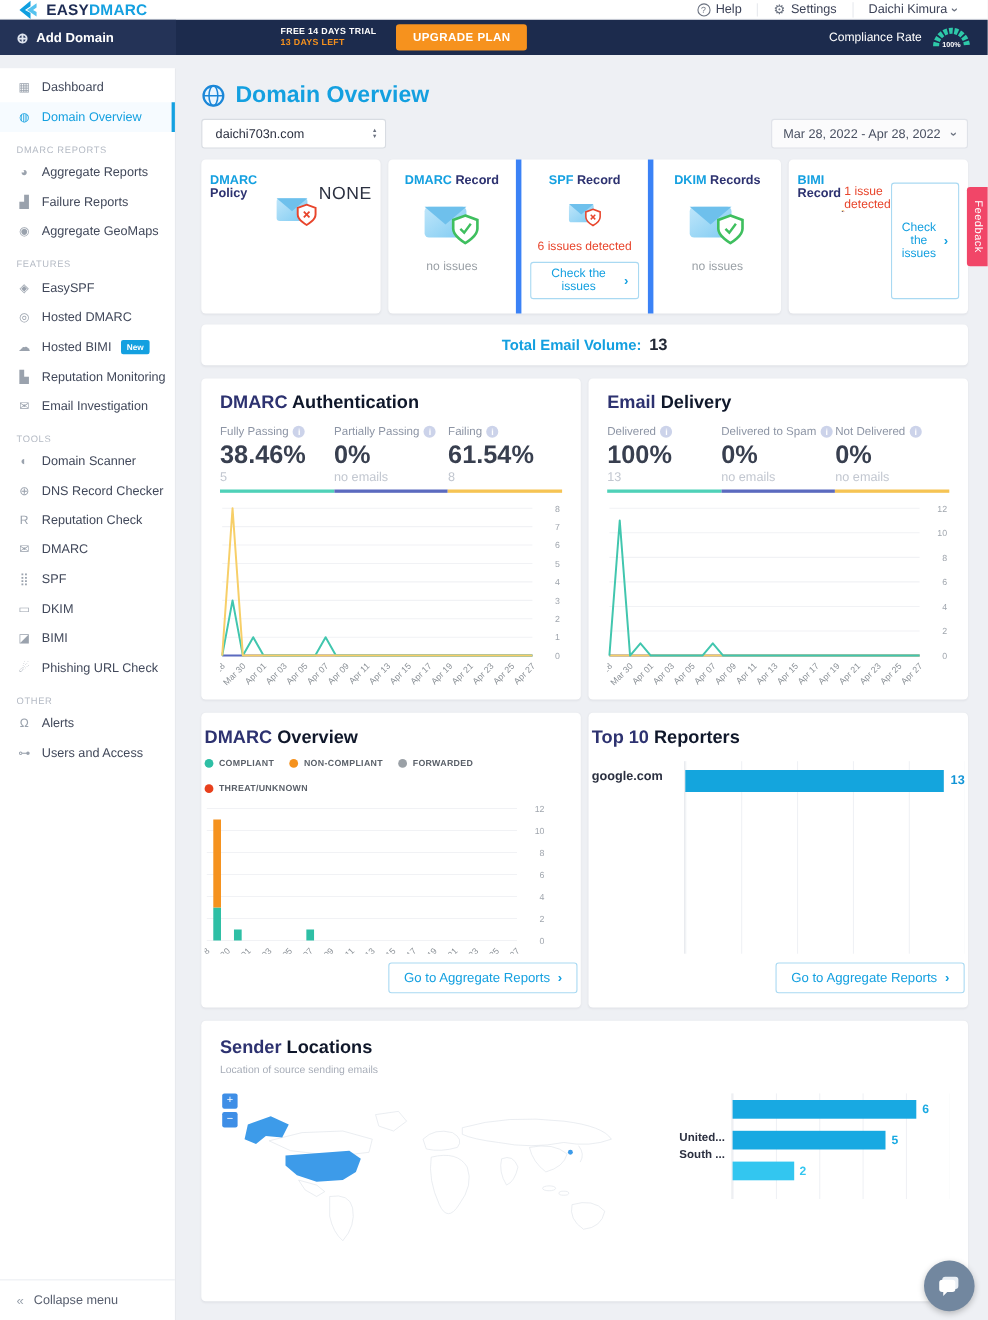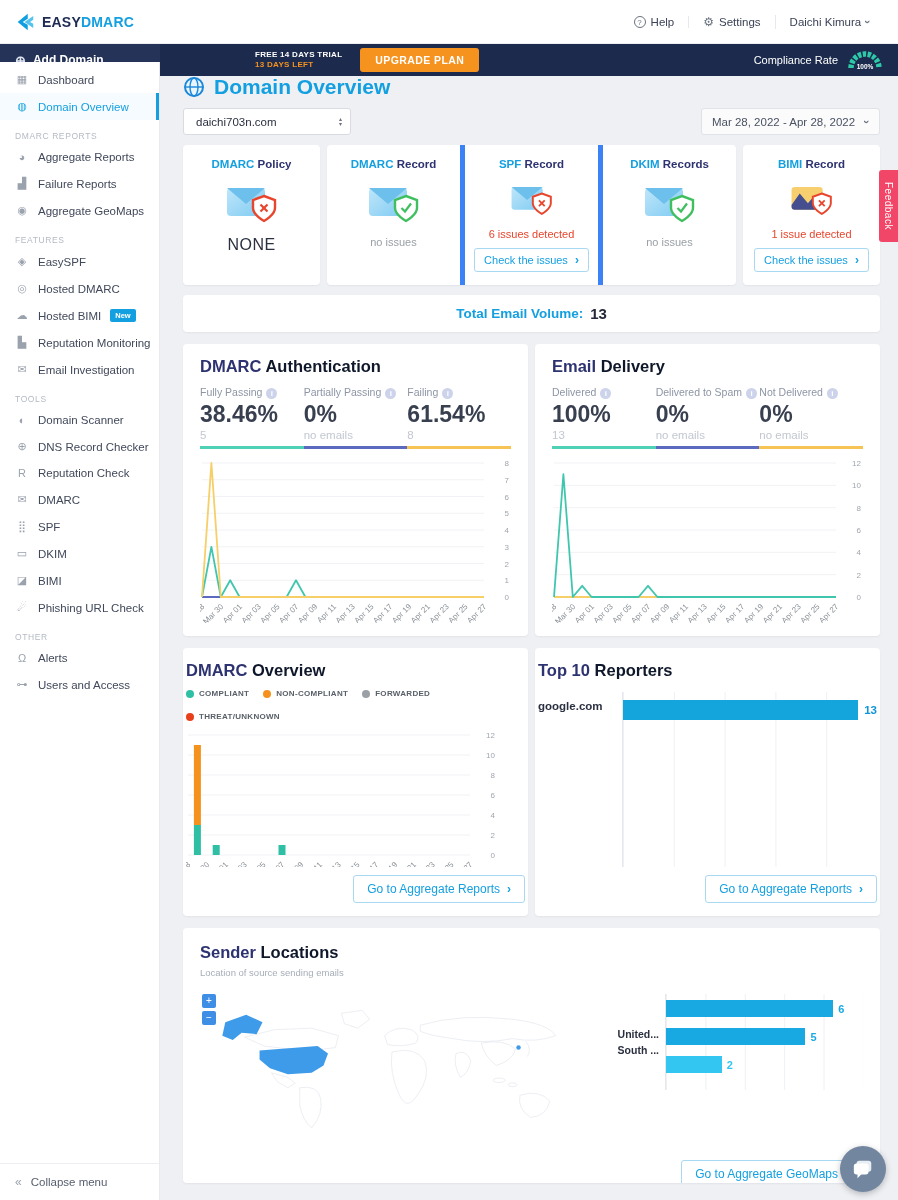--- a/index.html
+++ b/index.html
@@ -1,19 +1,19 @@
 <!DOCTYPE html>
 <html><head>
 <meta charset="utf-8">
 <style>
 *{margin:0;padding:0;box-sizing:border-box}
 html,body{width:898px;height:1200px;overflow:hidden}
 body{font-family:"Liberation Sans",sans-serif;background:#eef0f4;position:relative;color:#3c4257}
 
-.topbar{height:44px;background:#fff;border-bottom:1px solid #eceef2;display:flex;align-items:center;padding:0 14px}
+.topbar{height:18px;background:#fff;border-bottom:1px solid #eceef2;display:flex;align-items:center;padding:0 14px}
 .logo{display:flex;align-items:center;gap:6px}
 .logo-text{font-size:14px;font-weight:bold;letter-spacing:.2px}
 .logo-easy{color:#1d2b53}.logo-dmarc{color:#14a0e0}
 .top-right{margin-left:auto;display:flex;align-items:center;gap:0;font-size:11.5px;color:#3c4257}
 .top-link{display:flex;align-items:center;gap:5px;padding:0 14px;border-right:1px solid #e7e9ee;cursor:pointer}
 .top-link:last-child{border-right:none}
 .q-circle{display:inline-block;width:12px;height:12px;border:1px solid #6b7280;border-radius:50%;font-size:8px;line-height:11px;text-align:center;color:#6b7280}
 .gear{font-size:12px;color:#6b7280}
 
 .darkbar{height:32px;background:#1c2b4d;display:flex;align-items:center;color:#fff}
@@ -38,21 +38,21 @@
 .main{position:absolute;left:160px;top:62px;width:738px;height:1138px;padding:13px 18px 8px 23px;overflow:hidden}
 .page-title{display:flex;align-items:center;gap:9px;font-size:21px;font-weight:bold;color:#14a0e0}
 .controls{display:flex;align-items:center;margin-top:9px}
 .domain-select{background:#fff;border:1px solid #d8dce2;border-radius:3px;height:27px;width:168px;display:flex;align-items:center;padding:0 8px 0 12px;font-size:11.5px;color:#2b3040;cursor:pointer}
 .sort-carets{margin-left:auto;display:flex;flex-direction:column;font-size:6px;line-height:4.5px;color:#6b7280}
 .date-range{margin-left:auto;background:#fbfbfc;border:1px solid #dfe2e8;border-radius:3px;height:27px;display:flex;align-items:center;gap:10px;padding:0 10px;font-size:11.5px;color:#4a5162;cursor:pointer}
 .chev-d{display:inline-block;transform:rotate(90deg);font-weight:bold;color:#6b7280}
 .card{background:#fff;border-radius:4px;box-shadow:0 1px 2px rgba(27,33,58,.06)}
 
 .status-row{display:flex;gap:7px;margin-top:10px;height:140px}
-.status-card{width:137px;flex:none;display:flex;flex-direction:column;align-items:center;padding:13px 8px}
+.status-card{width:163px;flex:none;display:flex;flex-direction:row;padding:13px 8px}
 .status-group{flex:1;display:flex}
 .status-col{flex:1;display:flex;flex-direction:column;align-items:center;padding:13px 8px;border-right:5px solid #3b82f6}
 .status-col:last-child{border-right:none}
 .sc-title{font-size:11.5px;font-weight:bold;color:#2d3270}
 .sc-title .accent{color:#14a0e0}
 .sc-icon{margin-top:12px}
 .sc-status{margin-top:10px;font-size:11px;color:#9aa0a6}
 .sc-status.policy{font-size:16px;color:#2b3040;letter-spacing:.5px}
 .sc-status.error{color:#e8452c}
 .ghost-btn{background:#fff;border:1px solid #a9d9f2;color:#14a0e0;font-family:inherit;font-size:11px;padding:4px 9px;border-radius:3px;display:inline-flex;align-items:center;gap:7px;cursor:pointer;margin-top:8px}
@@ -614,26 +614,20 @@
               <div class="sbar" style="width: 70.7692%; background: rgb(24, 169, 226);"></div>
               <span class="sval" style="color: rgb(24, 169, 226);">5</span>
             </div>
             <div class="sbar-row" style="top: 62px;">
               <div class="sbar" style="width: 28.3077%; background: rgb(51, 198, 240);"></div>
               <span class="sval" style="color: rgb(51, 198, 240);">2</span>
             </div>
           </div>
       </div>
     </div>
-    <div class="btn-row">
-      <button class="ghost-btn lg">
-          <span>Go to Aggregate GeoMaps</span>
-          <span class="arr">›</span>
-        </button>
-    </div>
   </section>
 </main>
 
 <div class="feedback-tab">Feedback</div>
 
 <div class="chat-bubble">
   <svg width="22" height="22" viewBox="0 0 24 24">
     <rect x="5" y="3" width="16" height="12" rx="3" fill="#e9eef4"></rect>
     <rect x="2" y="6" width="16" height="12" rx="3" fill="#ffffff"></rect>
     <path d="M6 17 L6 22 L11 17 Z" fill="#ffffff"></path>

